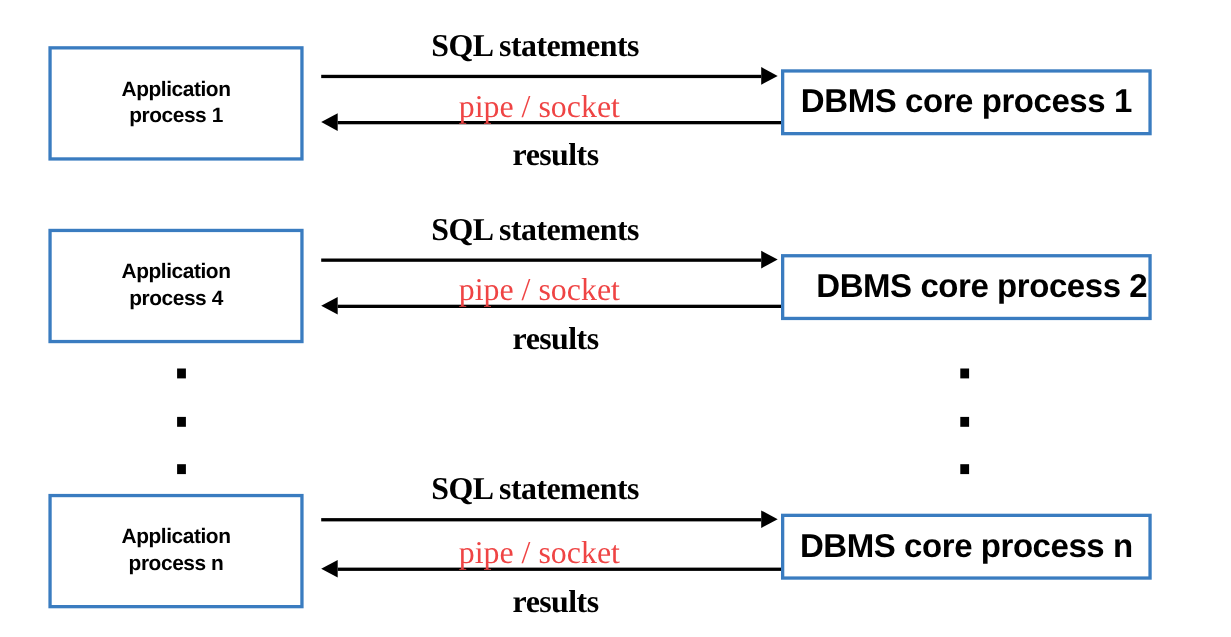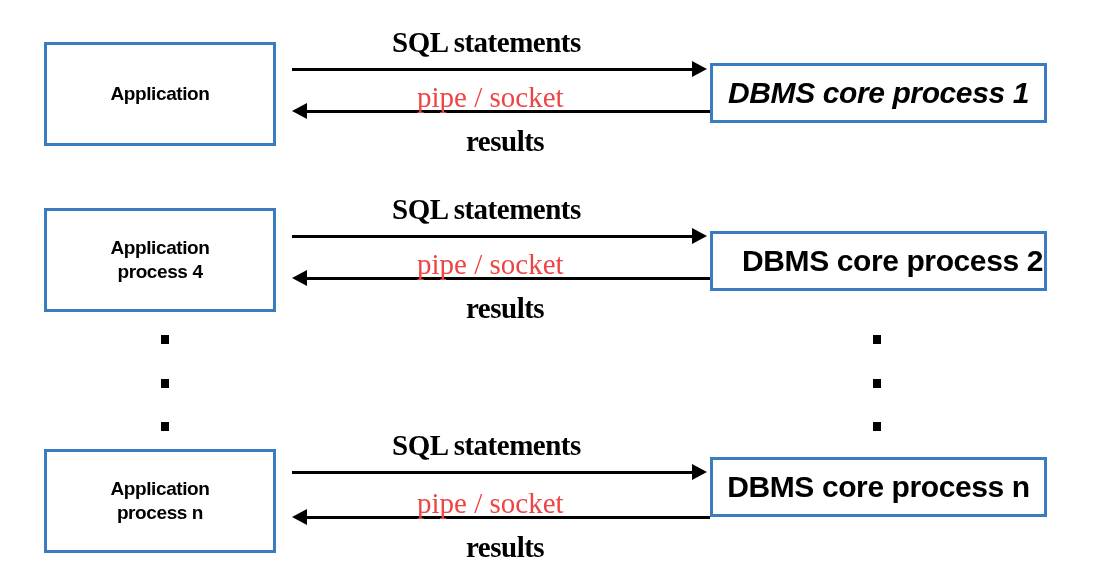--- a/index.html
+++ b/index.html
@@ -103,23 +103,24 @@
     background: #000000;
   }
 </style>
 </head>
 <body>
 
 <div id="canvas">
 
   <div class="proc-box app-box" style="top:42px;">
     <span class="box-line">Application</span>
+    <span class="box-line">process 1</span>
   </div>
 
-  <div class="proc-box dbms-box" style="top:63px;font-style:italic;">
+  <div class="proc-box dbms-box" style="top:63px;">
     <span class="box-line">DBMS core process 1</span>
   </div>
 
   <div class="hline" style="left:292px; top:68px; width:400px;"></div>
   <div class="arrow-right" style="left:692px; top:61px;"></div>
 
   <div class="hline" style="left:307px; top:110px; width:403px;"></div>
   <div class="arrow-left" style="left:292px; top:103px;"></div>
 
   <div class="lbl lbl-sql" style="left:392px; top:26px;">SQL statements</div>
@@ -151,21 +152,21 @@
 
   <div class="dot" style="left:873px; top:335px;"></div>
   <div class="dot" style="left:873px; top:379px;"></div>
   <div class="dot" style="left:873px; top:422px;"></div>
 
   <div class="proc-box app-box" style="top:449px;">
     <span class="box-line">Application</span>
     <span class="box-line">process n</span>
   </div>
 
-  <div class="proc-box dbms-box" style="top:457px;">
+  <div class="proc-box dbms-box" style="top:467px;">
     <span class="box-line">DBMS core process n</span>
   </div>
 
   <div class="hline" style="left:292px; top:471px; width:400px;"></div>
   <div class="arrow-right" style="left:692px; top:464px;"></div>
 
   <div class="hline" style="left:307px; top:516px; width:403px;"></div>
   <div class="arrow-left" style="left:292px; top:509px;"></div>
 
   <div class="lbl lbl-sql" style="left:392px; top:429px;">SQL statements</div>

